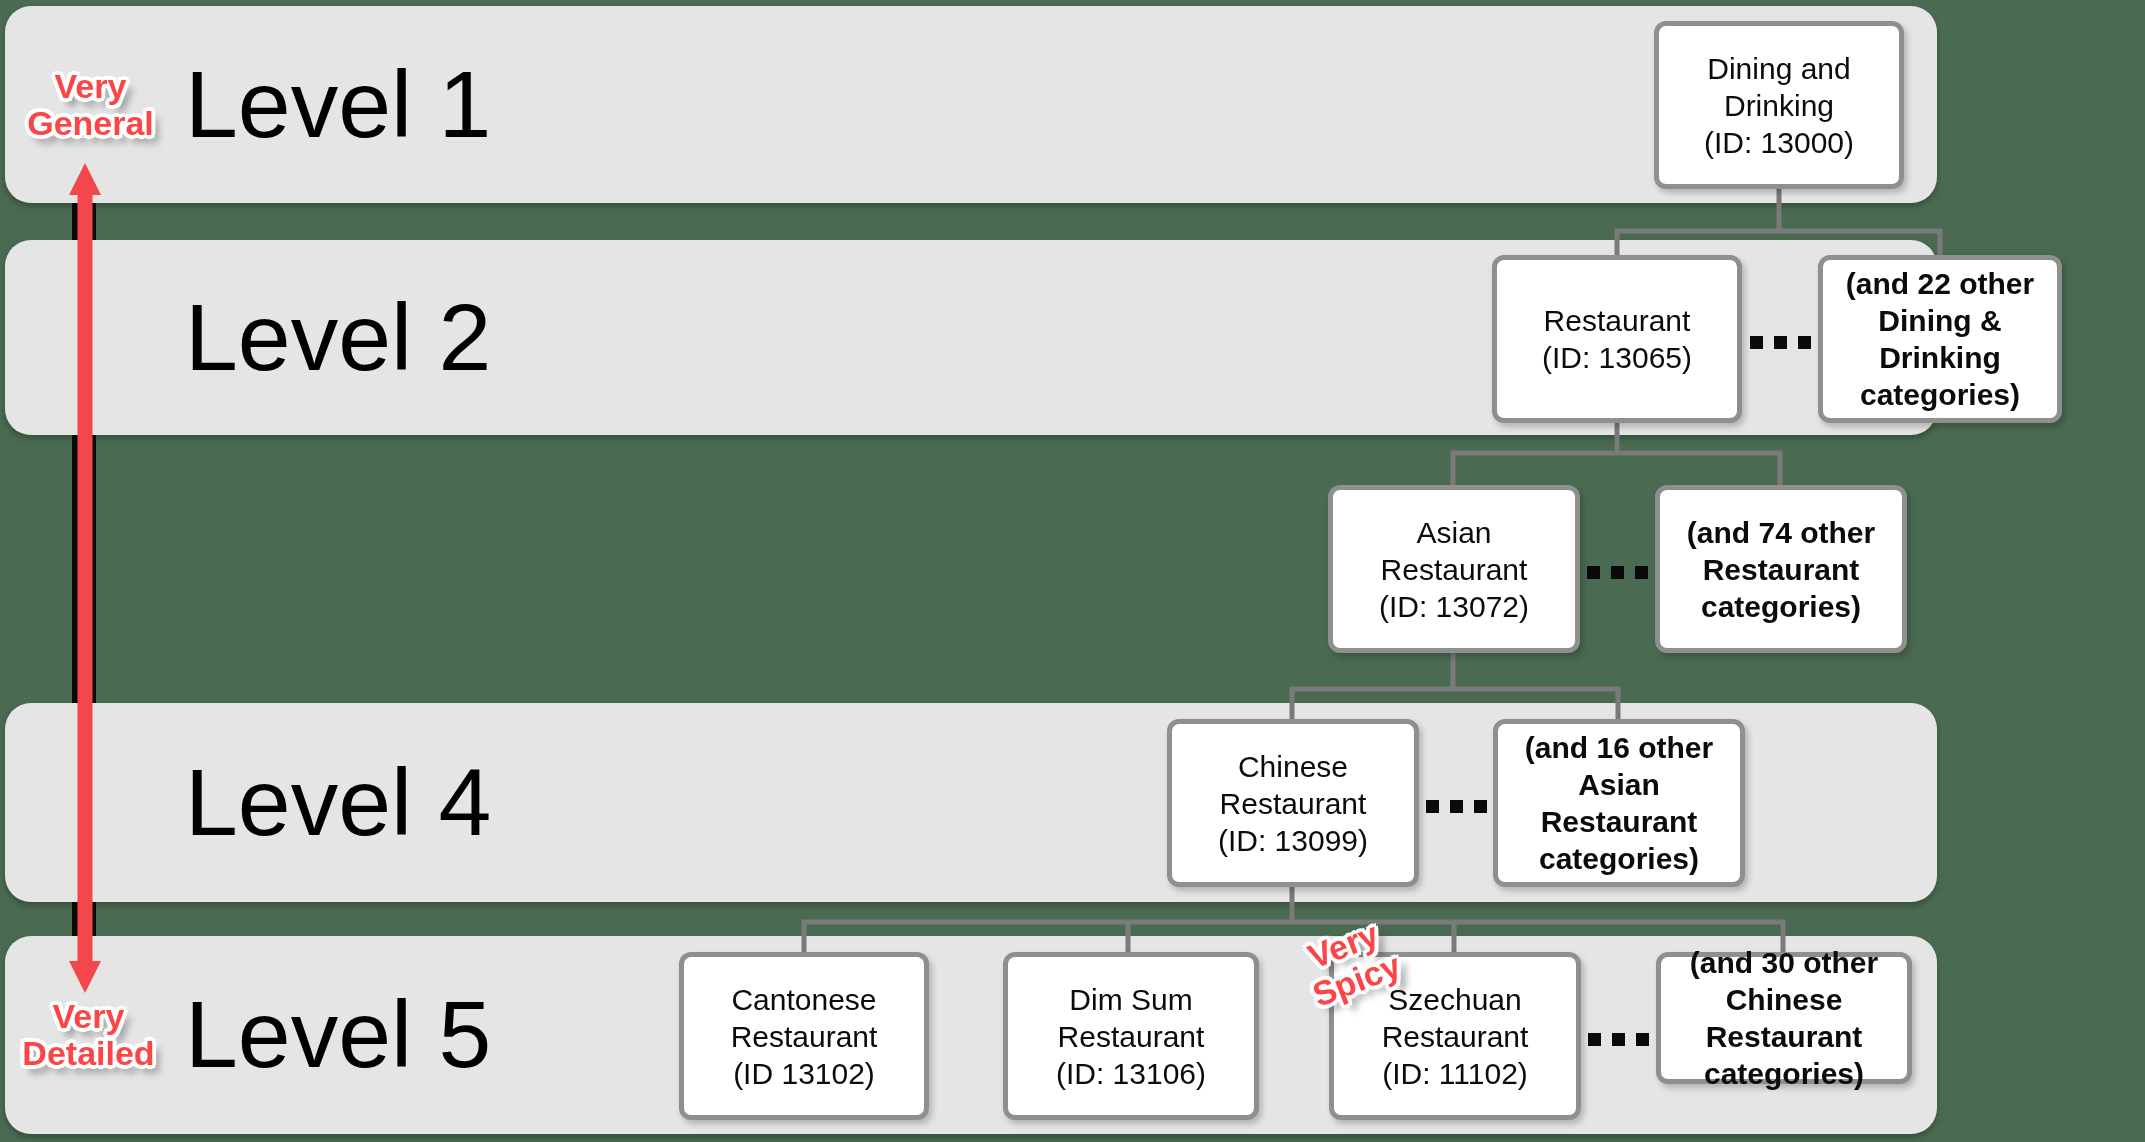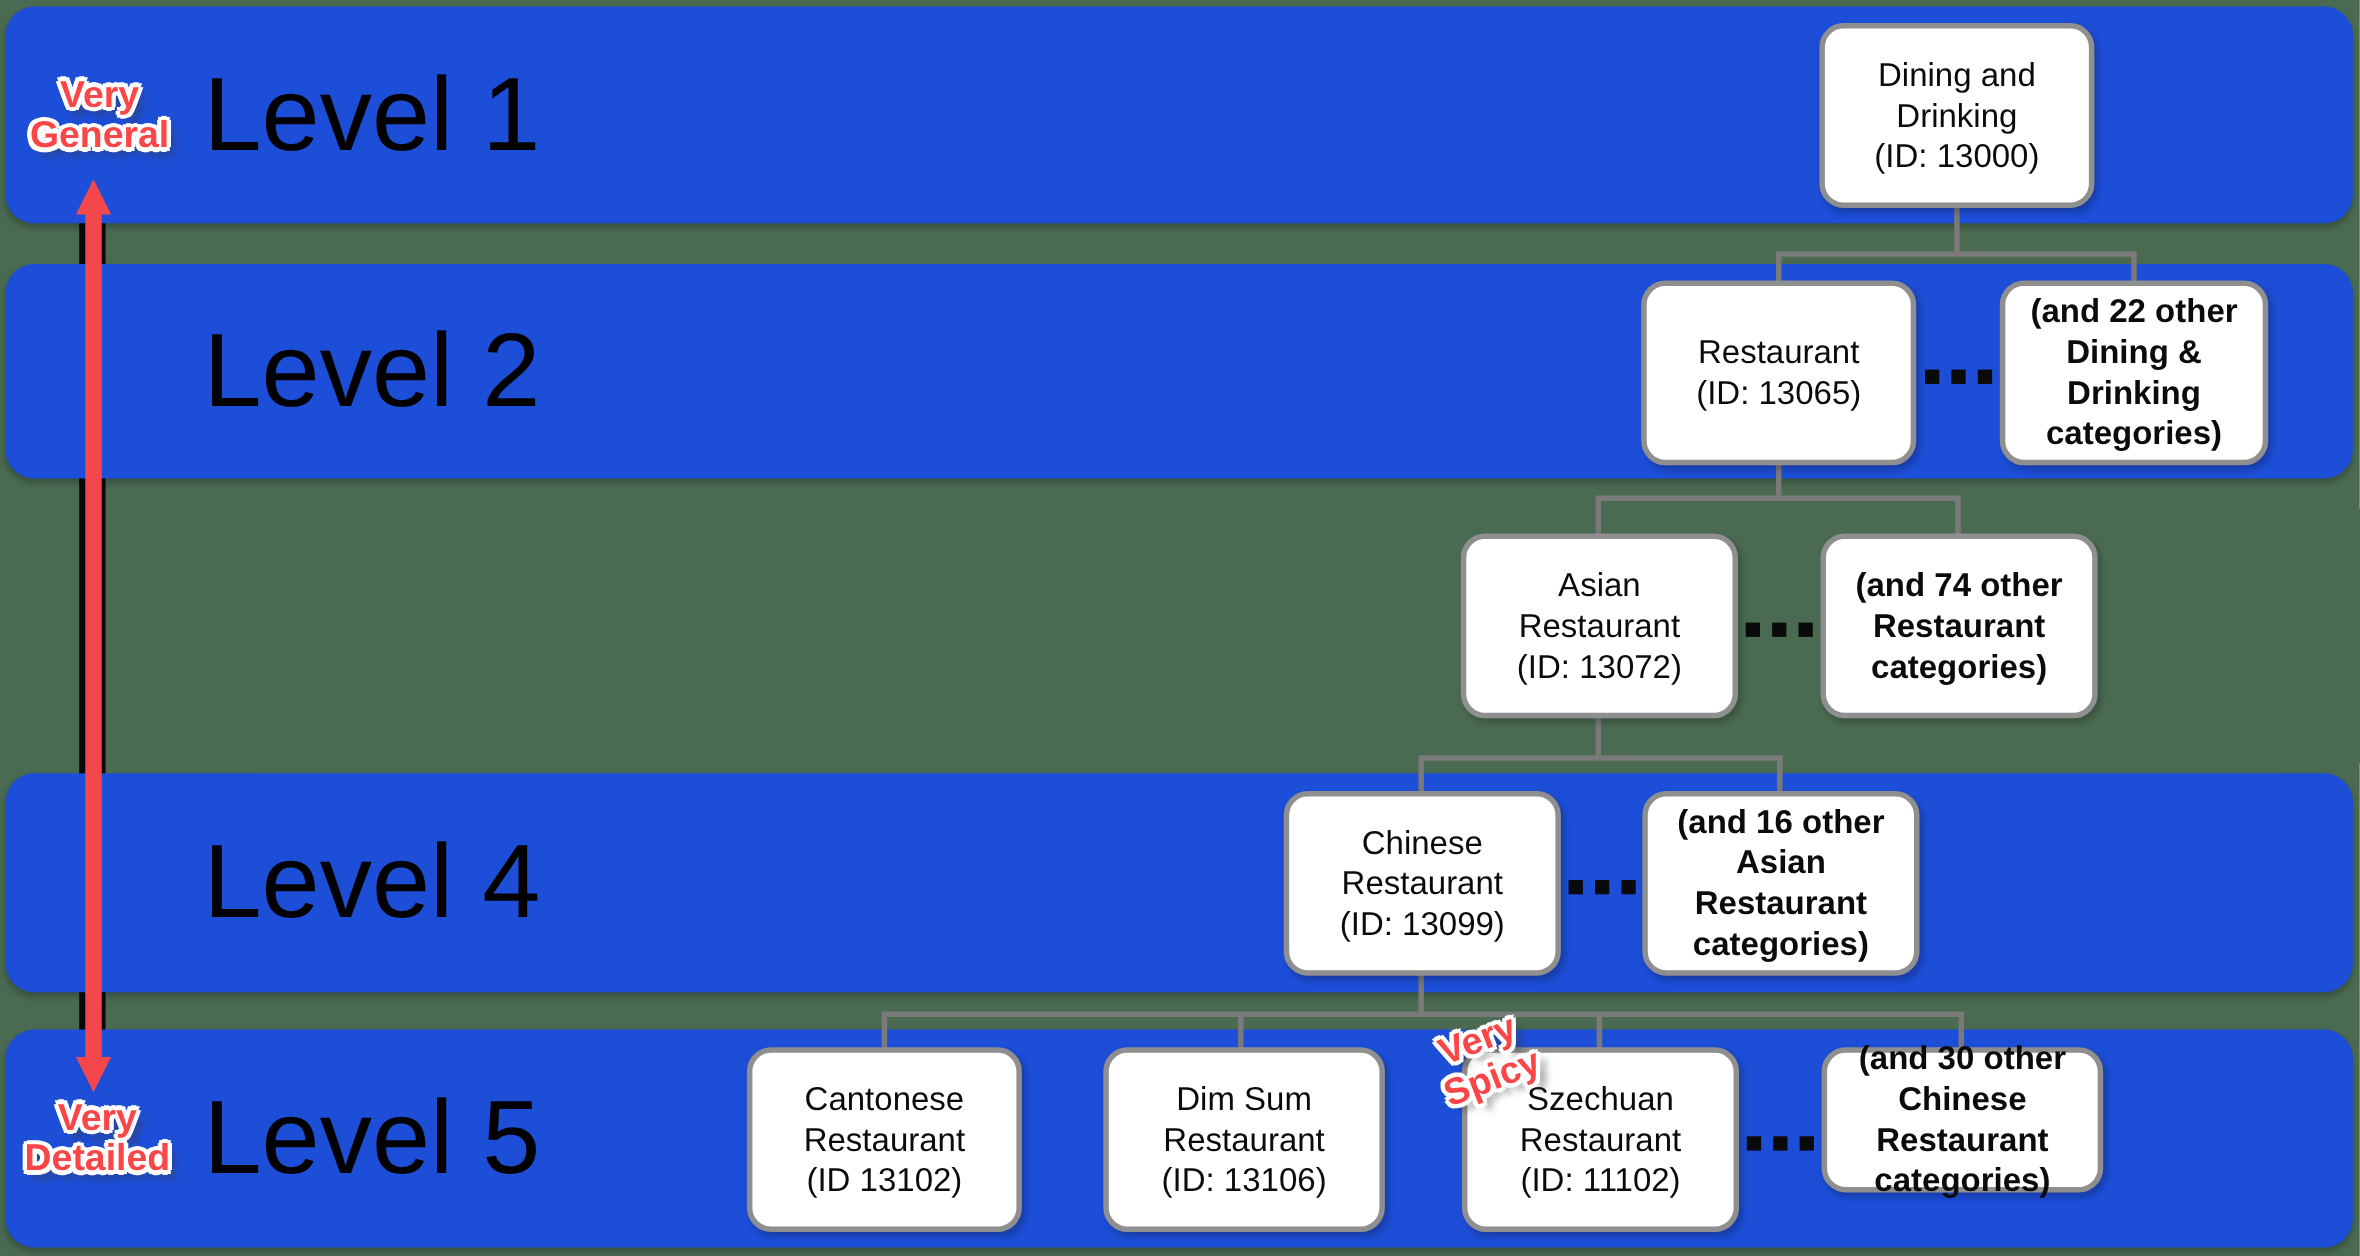--- a/index.html
+++ b/index.html
@@ -8,40 +8,40 @@
     position:relative;width:2145px;height:1142px;overflow:hidden;
     background:#4a6b51;
   }
   
   #axis-shadow{
     position:absolute;left:72px;top:168px;width:24px;height:818px;
     background:#0a0a0a;z-index:1;
   }
   
   .band{
-    position:absolute;left:5px;width:2134px;background:#1d4ed8;
+    position:absolute;left:5px;width:1932px;background:#e5e5e5;
     border-radius:26px;z-index:2;display:flex;align-items:center;
     box-shadow:0 4px 6px rgba(0,0,0,0.25);
   }
   .band-label{
     padding-left:180px;font-size:95px;line-height:1.05;color:#000;
     letter-spacing:0;white-space:nowrap;
   }
   #band-1{top:6px;height:197px;}
   #band-2{top:240px;height:195px;}
   #band-3{top:469px;height:199px;}
   #band-4{top:703px;height:199px;}
   #band-5{top:936px;height:198px;}
   
   #connector-svg{position:absolute;left:0;top:0;z-index:3;}
   #connector-svg path{stroke:#7a7a7a;stroke-width:5;fill:none;}
   
   .node{
     position:absolute;box-sizing:border-box;background:#ffffff;
-    border:5px solid #8f8f8f;border-radius:22px;z-index:5;
+    border:5px solid #8f8f8f;border-radius:12px;z-index:5;
     display:flex;align-items:center;justify-content:center;
     text-align:center;font-size:30px;line-height:37px;color:#0b0b0b;
     white-space:pre-line;box-shadow:3px 4px 6px rgba(0,0,0,0.22);
   }
   .node.em{font-weight:bold;}
   #node-dining-drinking   {left:1654px;top:21px; width:250px;height:168px;}
   #node-restaurant        {left:1492px;top:255px;width:250px;height:168px;}
   #node-other-dining      {left:1818px;top:255px;width:244px;height:168px;}
   #node-asian-restaurant  {left:1328px;top:485px;width:252px;height:168px;}
   #node-other-restaurant  {left:1655px;top:485px;width:252px;height:168px;}

